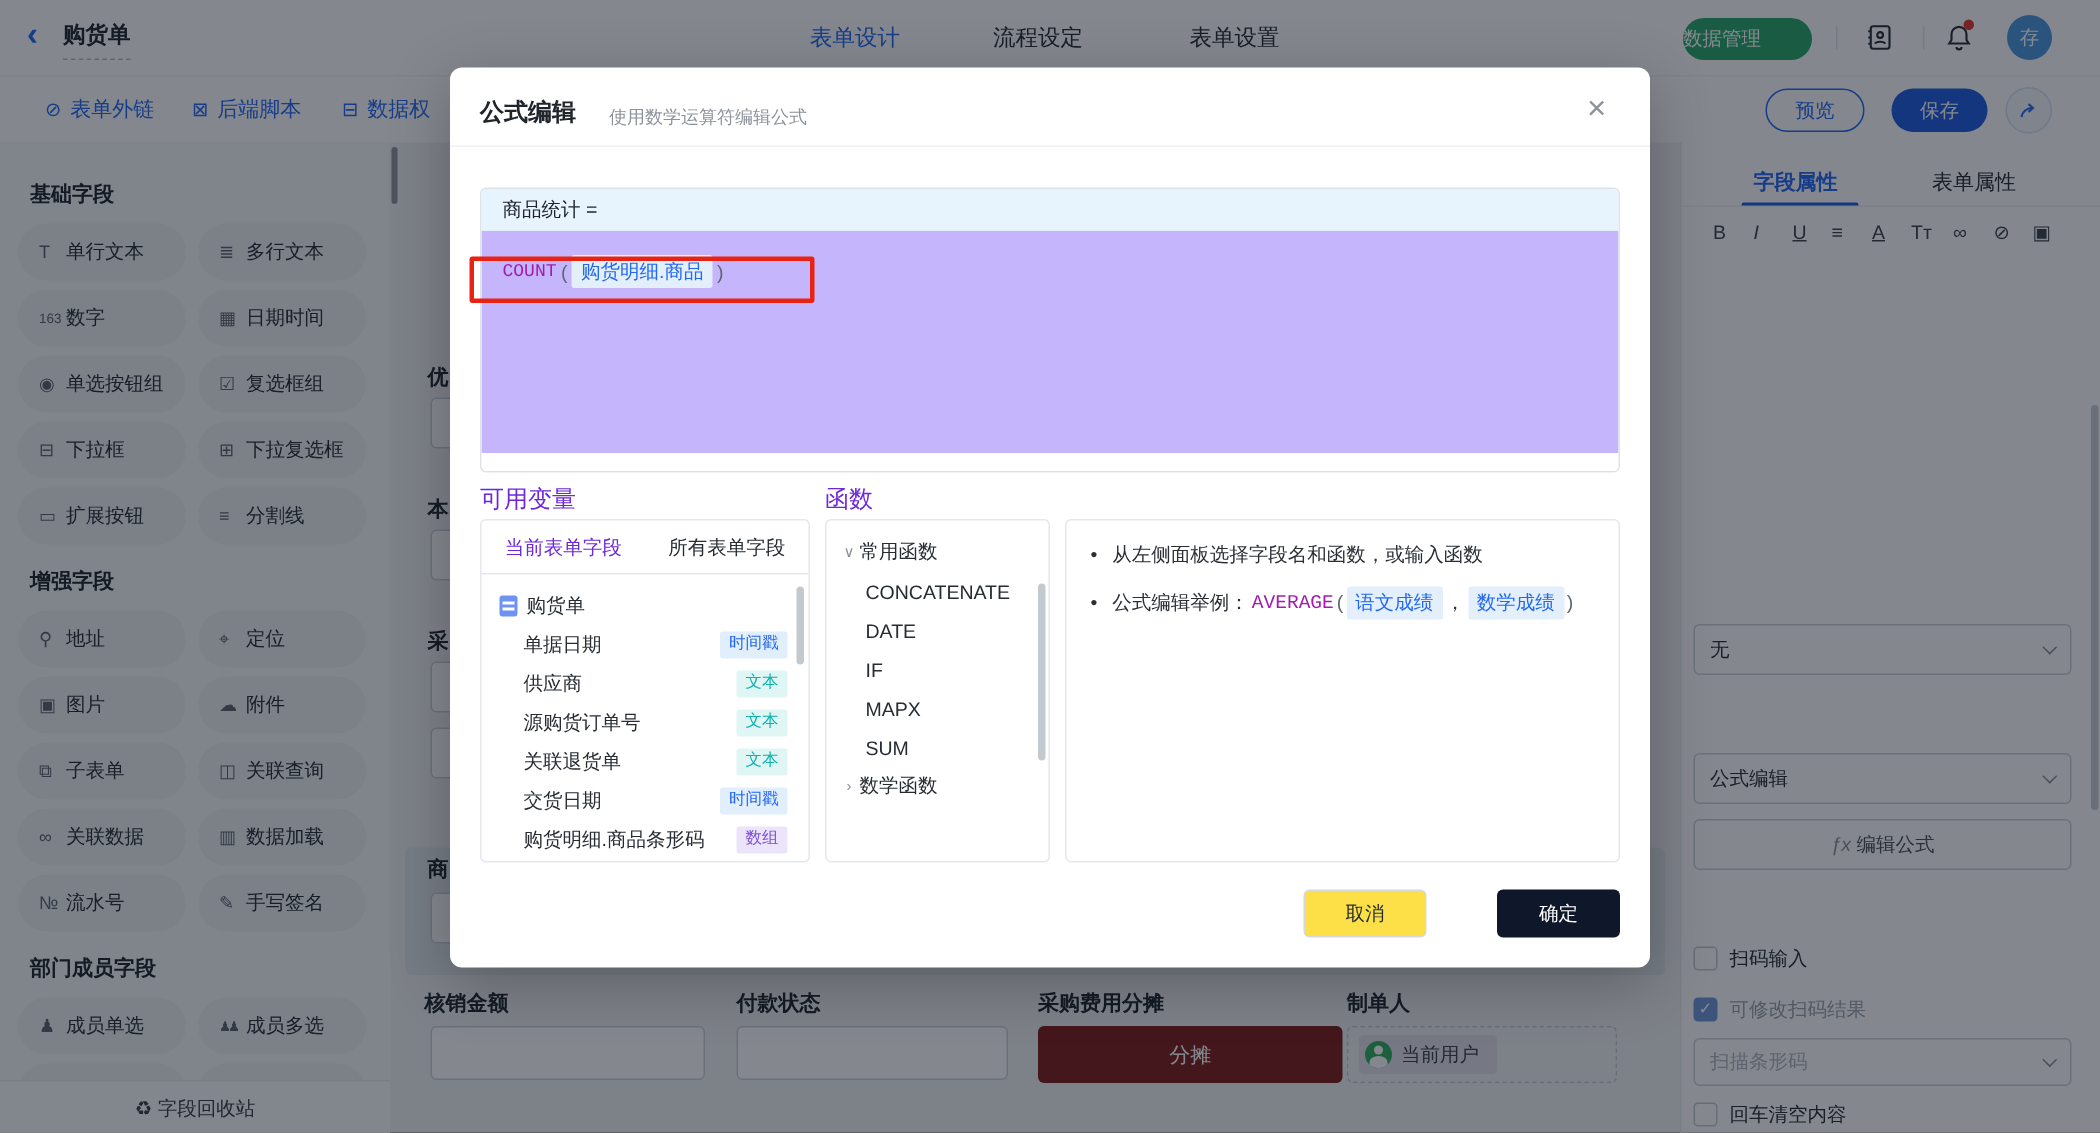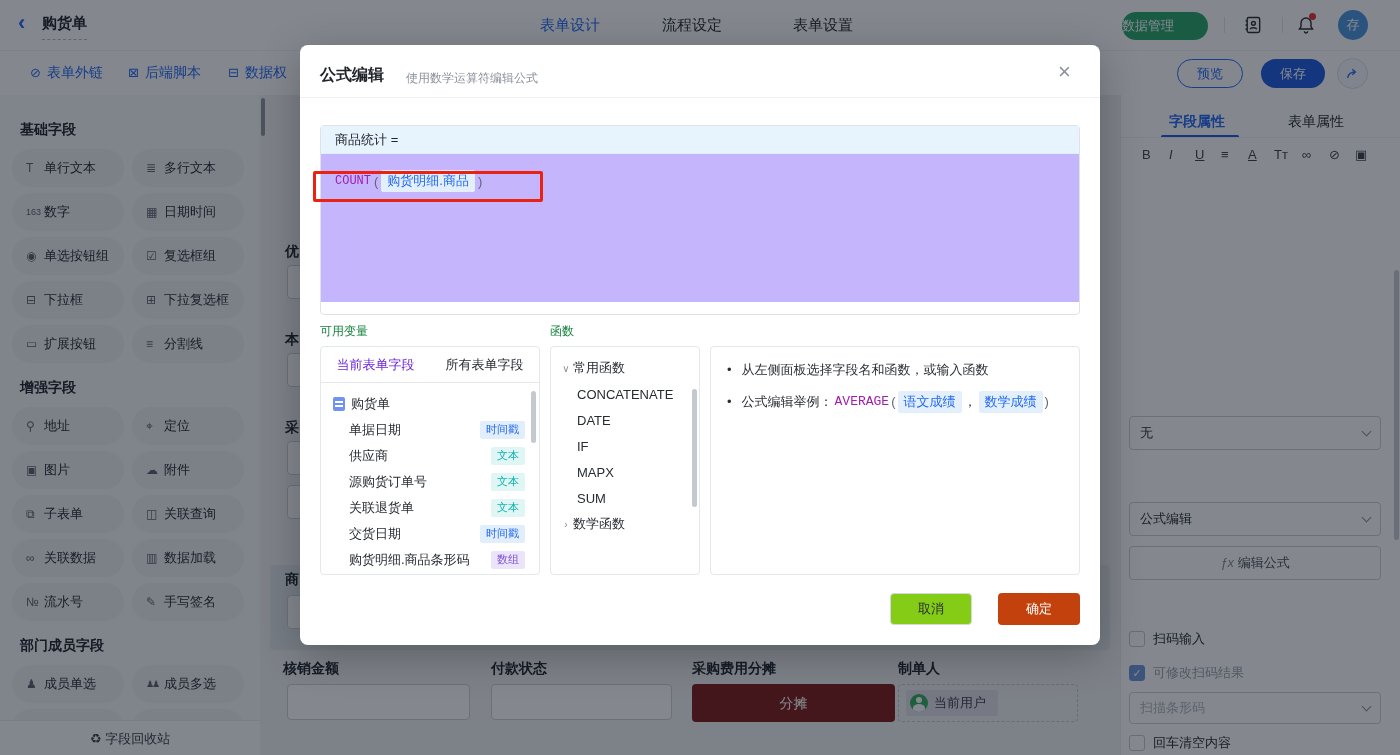--- a/index.html
+++ b/index.html
@@ -67,21 +67,21 @@
   .m-close{position:absolute;left:758px;top:14px;font-size:22px;color:#8c929b;cursor:pointer}
   .m-hline{position:absolute;left:0;top:52px;width:800px;height:1px;background:#eef0f2}
   .fbox{position:absolute;left:20px;top:80px;width:760px;height:190px;border:1px solid #dfe3e8;border-radius:4px;overflow:hidden}
   .fbox-head{height:28px;background:#e7f3fd;display:flex;align-items:center;padding-left:14px;font-size:13px;color:#20252c;border-bottom:1px solid #e2eefb}
   .fbox-body{position:relative;height:148px;background:#c4b5fd;font-size:13px}
   .ftokens{position:absolute;left:14px;top:16px;display:flex;align-items:center;gap:3px}
   .tok-func{font-family:"Liberation Mono","DejaVu Sans Mono",monospace;font-size:12px;color:#a21caf}
   .tok-paren{color:#5f6670;font-size:13px}
   .chip{background:#e3f0fc;color:#2468f2;font-size:13px;padding:2px 6px;border-radius:2px}
   .red-annot{position:absolute;left:13px;top:126px;width:230px;height:31px;border:3px solid #e92313;z-index:60;border-radius:2px}
-  .m-seclabel{position:absolute;font-size:12px;color:#15803d}
+  .m-seclabel{position:absolute;font-size:16px;color:#6d28d9}
   .panel{position:absolute;border:1px solid #e4e7eb;border-radius:4px;background:#fff;overflow:hidden}
   .vtabs{height:36px;border-bottom:1px solid #e4e7eb;display:flex;align-items:center;font-size:13px}
   .vtab{flex:1;text-align:center;cursor:pointer;color:#272c33}
   .vtab.active{color:#6d28d9}
   .tree-row{position:relative;height:26px;display:flex;align-items:center;font-size:13px;color:#272c33;cursor:pointer}
   .doc-ico{width:12px;height:14px;background:#6f93f3;border-radius:2px;margin-right:6px;position:relative;flex:none}
   .doc-ico::after{content:"";position:absolute;left:2px;top:4px;width:8px;height:2px;background:#fff;box-shadow:0 4px 0 #fff}
   .badge{position:absolute;right:14px;font-size:11px;padding:2px 6px;border-radius:2px;line-height:1.2}
   .b-blue{color:#2468f2;background:#e1eefb}
   .b-teal{color:#0fb3ad;background:#dff6f5}
@@ -90,22 +90,22 @@
   .searchrow{height:36px;border-bottom:1px solid #e4e7eb;display:flex;align-items:center;padding:0 10px;gap:7px}
   .mag{width:9px;height:9px;border:1.5px solid #aab0b9;border-radius:50%;position:relative;flex:none}
   .mag::after{content:"";position:absolute;width:5px;height:1.5px;background:#aab0b9;transform:rotate(45deg);right:-4px;bottom:-1px}
   .searchrow input{border:0;outline:0;font-size:13px;width:100px;color:#272c33}
   .searchrow input::placeholder{color:#b3b9c2}
   .caret{font-size:10px;color:#8a9099;width:14px;display:inline-block;text-align:center;flex:none}
   .tips{padding:14px 16px;font-size:13px;color:#2a2f36;line-height:1.4}
   .tips .li{display:flex;margin-bottom:12px;align-items:center;flex-wrap:wrap;gap:2px}
   .tips .bu{color:#2a2f36;margin-right:8px}
   .m-btn{position:absolute;top:548px;width:82px;height:32px;border-radius:4px;font-size:13px;text-align:center;line-height:30px;cursor:pointer}
-  .m-cancel{left:590px;border:1px solid #d5d8dd;background:#84cc16;color:#272c33}
-  .m-ok{left:698px;background:#c2410c;color:#fff;line-height:32px}
+  .m-cancel{left:569px;border:1px solid #d5d8dd;background:#fde047;color:#272c33}
+  .m-ok{left:698px;background:#0f172a;color:#fff;line-height:32px}
 </style>
 </head>
 <body>
 
 <div class="screen">
 
   <div class="topbar">
     <span class="back">‹</span>
     <span class="apptitle">购货单</span>
     <span class="toptab active" style="left:540px">表单设计</span>

